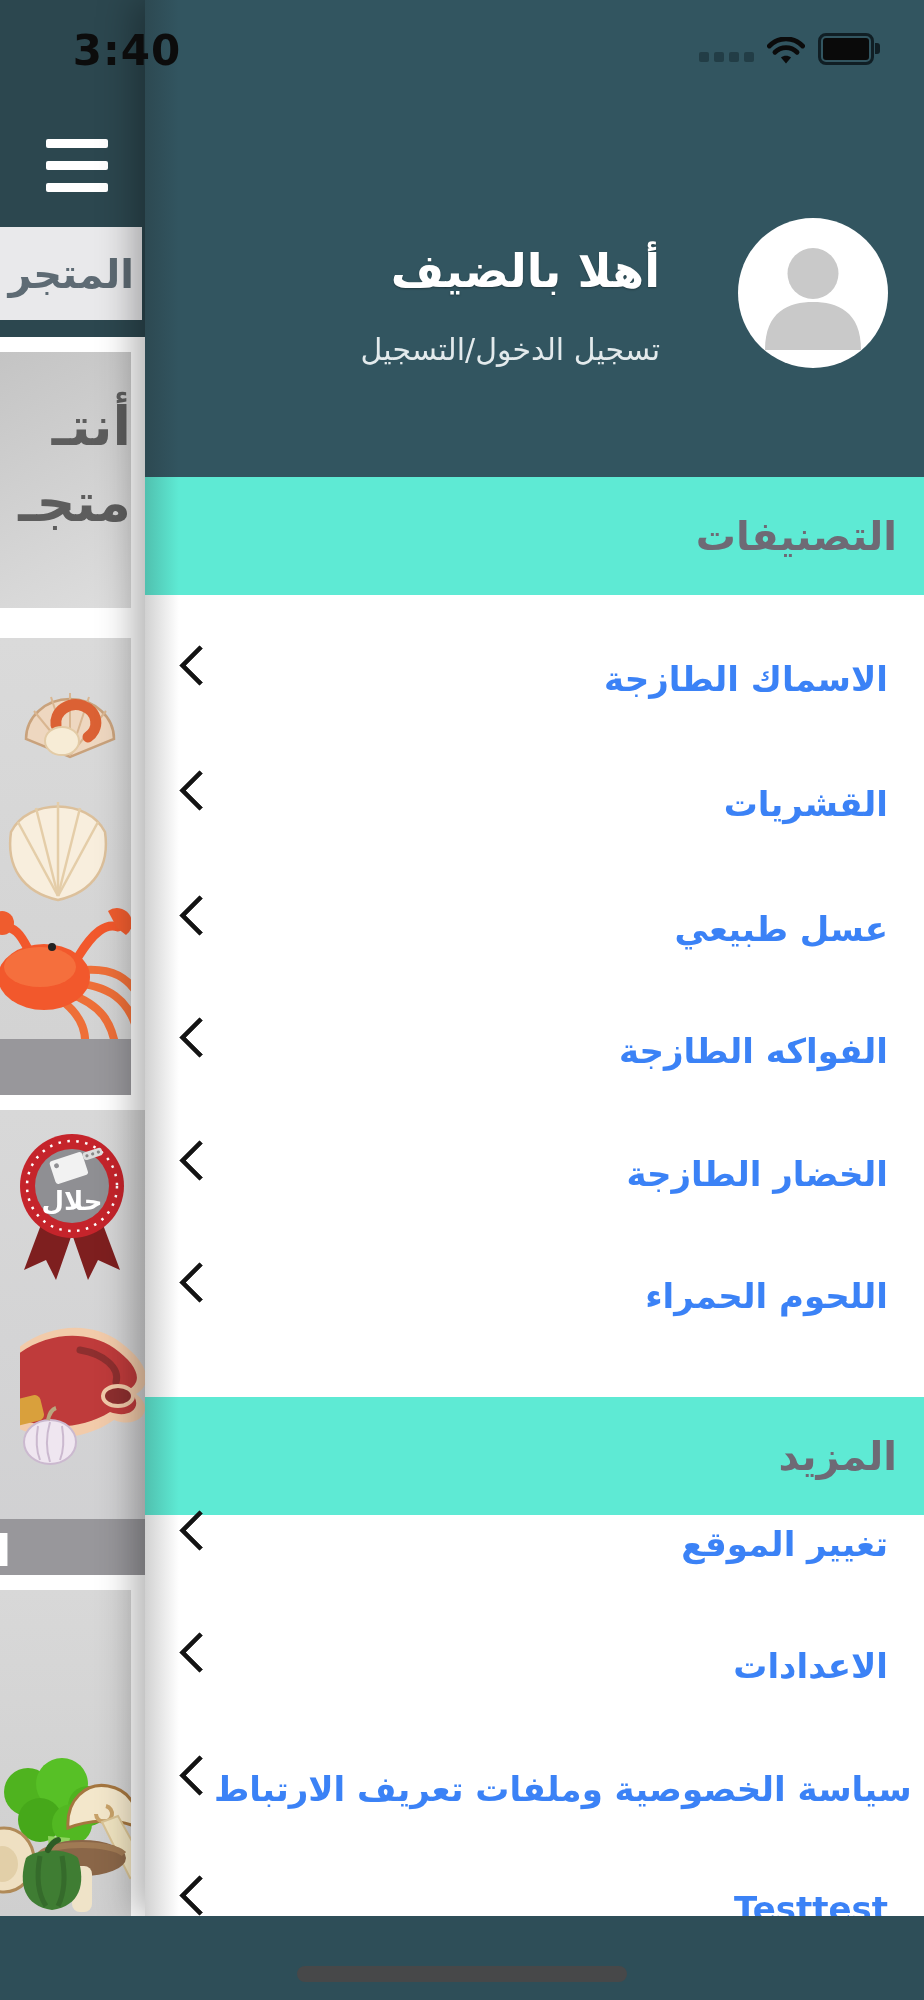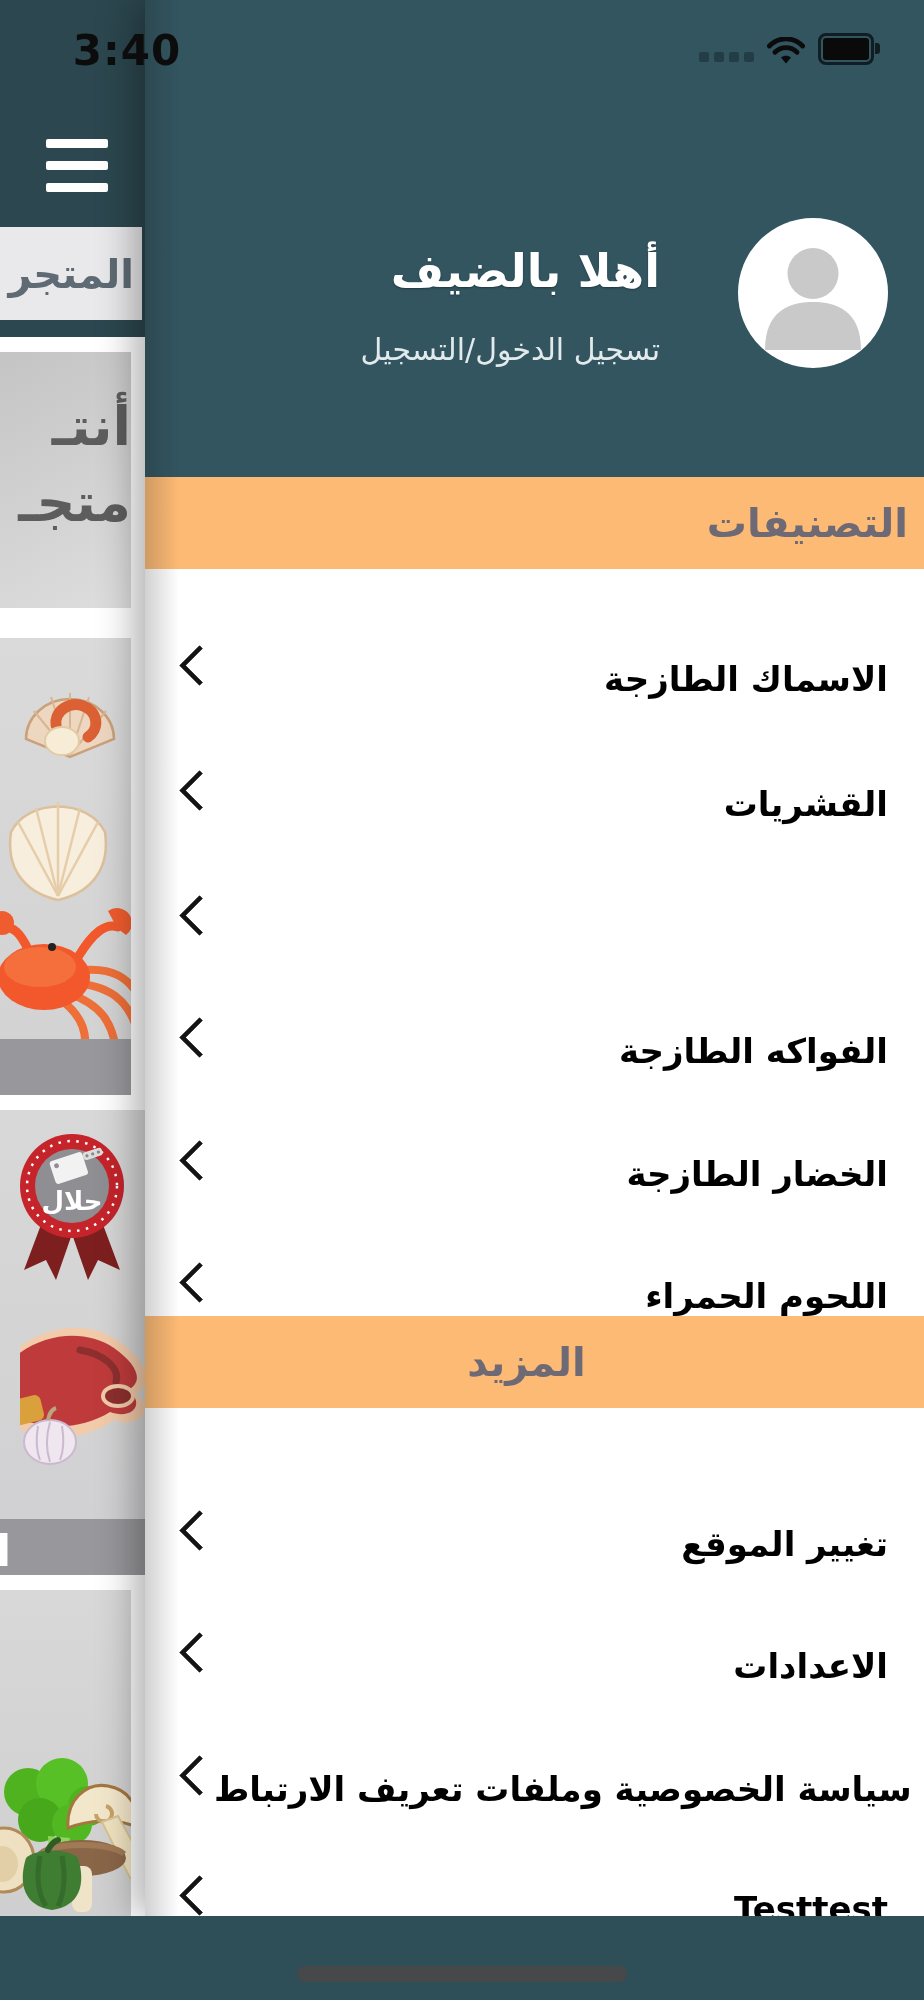--- a/index.html
+++ b/index.html
@@ -43,31 +43,31 @@
   .drawer::after{content:"";position:absolute;left:0;top:0;bottom:0;width:34px;
           background:linear-gradient(90deg,rgba(25,25,25,0.20),rgba(25,25,25,0));pointer-events:none;z-index:60;}
   .drawer-header{position:absolute;top:0;left:0;right:0;height:477px;background:#325560;padding-left:34px;}
   .avatar{position:absolute;top:218px;right:36px;width:150px;height:150px;border-radius:50%;
           background:#ffffff;overflow:hidden;cursor:pointer;}
   .hdr-title{position:absolute;top:244px;right:264px;font-size:46px;font-weight:700;color:#ffffff;
              direction:rtl;white-space:nowrap;text-shadow:0 1px 2px rgba(0,0,0,0.35);}
   .hdr-sub{position:absolute;top:332px;right:264px;font-size:30px;color:#E3EAEC;
            direction:rtl;white-space:nowrap;cursor:pointer;}
 
-  .section-band{position:absolute;left:0;right:0;height:92px;background:#fdba74;
+  .section-band{position:absolute;left:0;right:0;height:118px;background:#5eead4;
                 display:flex;align-items:center;justify-content:flex-end;
-                padding-right:16px;box-sizing:border-box;}
-  .band-1{top:477px;} .band-2{top:1316px;justify-content:center;}
+                padding-right:27px;box-sizing:border-box;}
+  .band-1{top:477px;} .band-2{top:1397px;}
   .section-label{font-size:40px;font-weight:700;color:#6E6A75;direction:rtl;}
 
   .row{position:absolute;left:40px;right:36px;height:60px;display:flex;align-items:center;
        justify-content:space-between;cursor:pointer;}
   .r0{top:635px;}  .r1{top:760px;}  .r2{top:885px;}  .r3{top:1007px;} .r4{top:1130px;}
   .r5{top:1252px;gap:26px;} .r6{top:1500px;} .r7{top:1622px;} .r8{top:1745px;} .r9{top:1865px;gap:48px;}
-  .row-label{font-size:34px;font-weight:700;color:#000000;direction:rtl;white-space:nowrap;margin-top:28px;}
+  .row-label{font-size:34px;font-weight:700;color:#3b82f6;direction:rtl;white-space:nowrap;margin-top:28px;}
   .chev{width:24px;height:24px;border-left:5px solid #141414;border-bottom:5px solid #141414;
         transform:rotate(45deg);border-radius:1px;flex:none;}
 
   
   .bottom-bar{position:absolute;left:0;top:1916px;width:100%;height:84px;background:#2E4E58;z-index:30;}
   .home-indicator{position:absolute;left:297px;top:50px;width:330px;height:16px;border-radius:9px;
                   background:#474849;cursor:grab;}
 </style>
 </head>
 <body>
@@ -235,20 +235,21 @@
     <div class="row r0">
       <span class="chev"></span>
       <span class="row-label">الاسماك الطازجة</span>
     </div>
     <div class="row r1">
       <span class="chev"></span>
       <span class="row-label">القشريات</span>
     </div>
     <div class="row r2">
       <span class="chev"></span>
+      <span class="row-label">عسل طبيعي</span>
     </div>
     <div class="row r3">
       <span class="chev"></span>
       <span class="row-label">الفواكه الطازجة</span>
     </div>
     <div class="row r4">
       <span class="chev"></span>
       <span class="row-label">الخضار الطازجة</span>
     </div>
     <div class="row r5">

